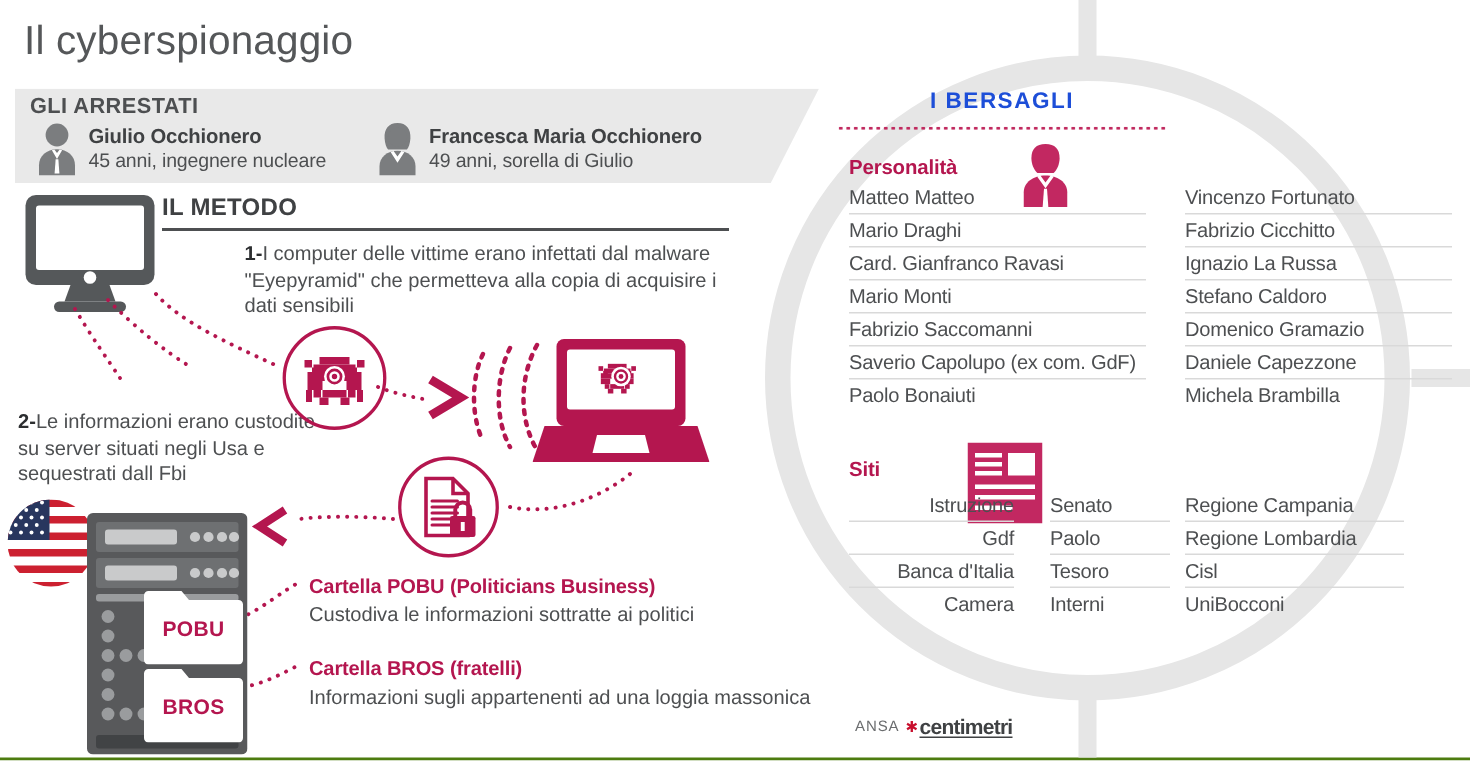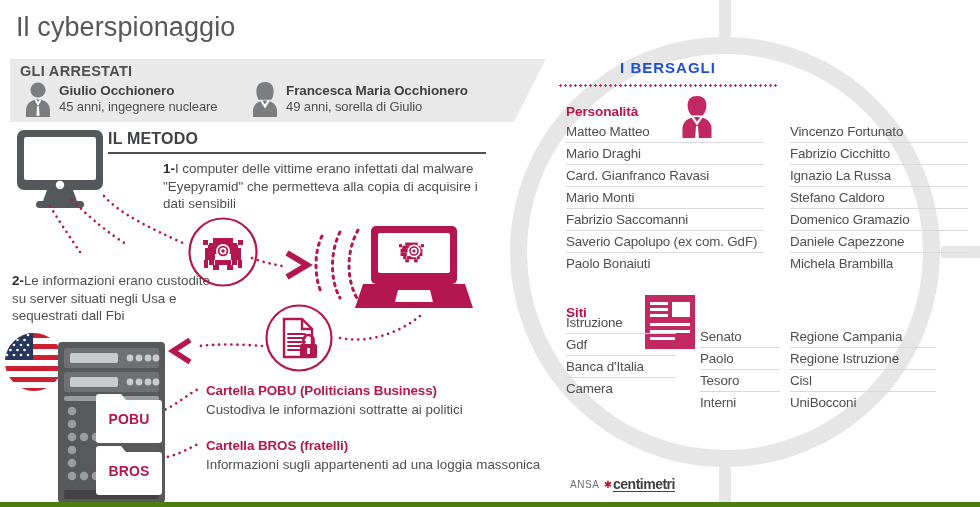--- a/index.html
+++ b/index.html
@@ -6,21 +6,21 @@
   body{
     font-family:"Liberation Sans", sans-serif;
     -webkit-font-smoothing:antialiased;
   }
   #page{
     position:relative;
     width:980px;
     height:507px;
     overflow:hidden;
     background:#ffffff;
-    border-bottom:5px solid #4d7c0f;
+    border-bottom:2px solid #4d7c0f;
     box-sizing:border-box;
   }
 
   
   .crosshair{position:absolute;left:455px;top:-18px;width:540px;height:540px;pointer-events:none;}
   .ch-ring{
     position:absolute;left:50%;top:50%;
     width:430px;height:430px;margin-left:-215px;margin-top:-215px;
     border-radius:50%;
     border:17px solid #e6e6e6;
@@ -121,21 +121,21 @@
   .plist{position:absolute;}
   .plist .row{
     border-bottom:1px solid #d9d9d9;
     font-size:13.4px;color:#4d4f51;
     height:21px;line-height:21px;white-space:nowrap;
     letter-spacing:-.15px;
   }
   .plist .row:last-child{border-bottom:none;}
   .col-pers-a{left:566px;top:121px;width:198px;}
   .col-pers-b{left:790px;top:121px;width:178px;}
-  .col-siti-a{left:566px;top:312px;width:110px;}
+  .col-siti-a{left:566px;top:326px;width:110px;text-align:right;}
   .col-siti-b{left:700px;top:326px;width:80px;}
   .col-siti-c{left:790px;top:326px;width:146px;}
 
   .man-icon{position:absolute;left:678px;top:96px;width:38px;height:42px;}
   .news-icon{position:absolute;left:645px;top:295px;width:50px;height:54px;}
 
   
   .logo{position:absolute;left:534px;top:478px;height:13px;display:flex;align-items:center;}
   .logo .ansa{font-size:10px;color:#6b6d6f;letter-spacing:.6px;margin-right:4px;margin-left:36px;}
   .logo .star{color:#c8102e;font-size:10px;margin-right:1px;}
@@ -450,21 +450,21 @@
     <div class="row">Camera</div>
   </div>
   <div class="plist col-siti-b">
     <div class="row">Senato</div>
     <div class="row">Paolo</div>
     <div class="row">Tesoro</div>
     <div class="row">Interni</div>
   </div>
   <div class="plist col-siti-c">
     <div class="row">Regione Campania</div>
-    <div class="row">Regione Istruzione</div>
+    <div class="row">Regione Lombardia</div>
     <div class="row">Cisl</div>
     <div class="row">UniBocconi</div>
   </div>
 
   <div class="logo">
     <span class="ansa">ANSA</span>
     <span class="star">✱</span>
     <span class="cm">centimetri</span>
   </div>
 

